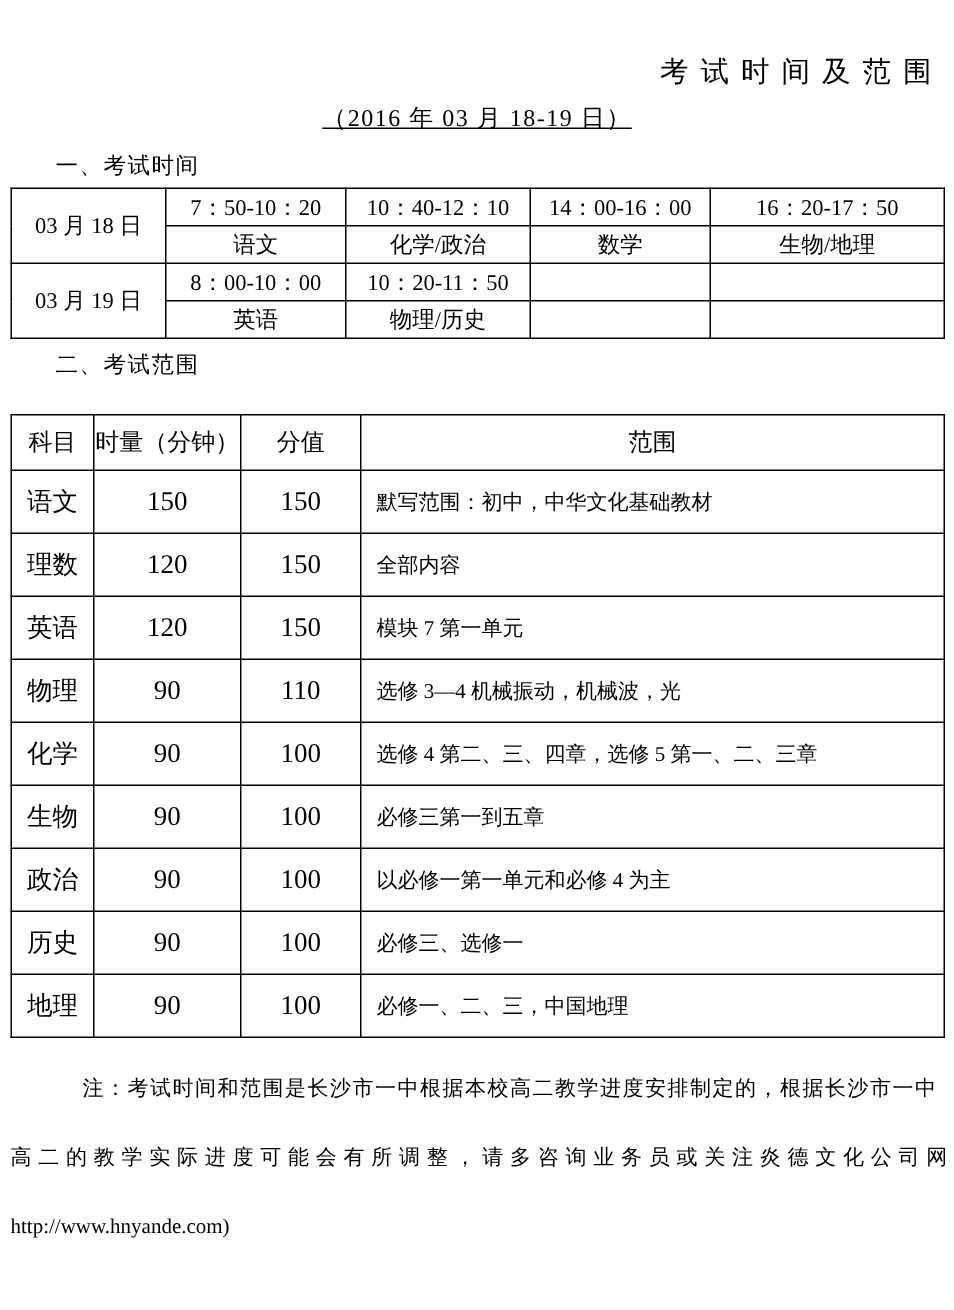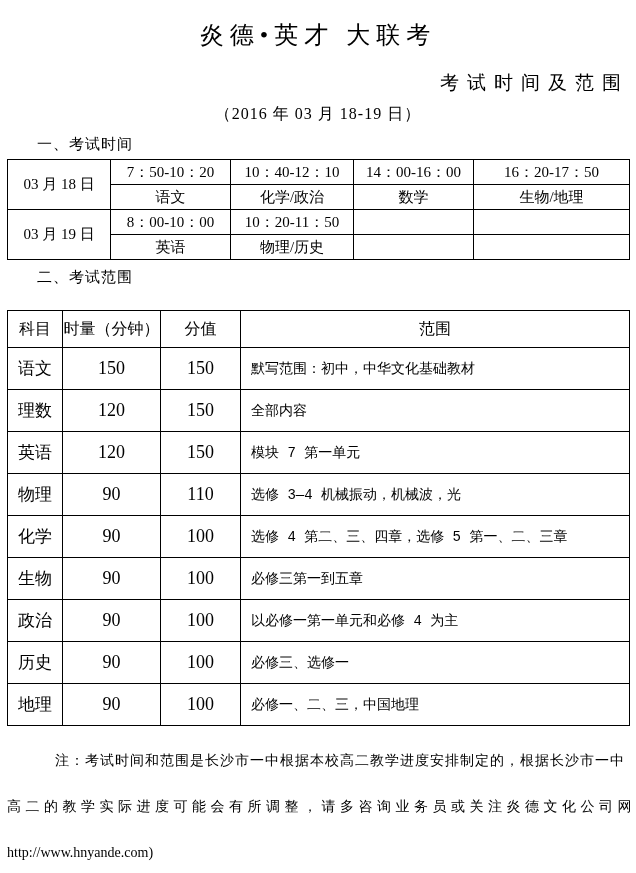--- a/index.html
+++ b/index.html
@@ -35,20 +35,21 @@
     line-height: 28px;
     margin-top: 17px;
     letter-spacing: 8px;
   }
   .dateline {
     text-align: center;
     font-size: 16px;
     line-height: 26px;
     margin-top: 4px;
     letter-spacing: 1px;
+    text-decoration: underline;
   }
   .section-heading {
     font-family: Liberation Mono, monospace;
     font-size: 15px;
     line-height: 22px;
     margin: 8px 0 0 30px;
     letter-spacing: 1px;
   }
   table {
     border-collapse: collapse;
@@ -71,34 +72,32 @@
   
   .t2 { margin-top: 20px; }
   .t2 th { height: 37px; font-size: 16px; }
   .t2 td { height: 42px; }
   .t2 .subject-cell { font-size: 17px; }
   .t2 .num-cell { font-size: 18px; }
   .t2 .range-cell {
     text-align: left;
     font-size: 14px;
     padding-left: 10px;
-    font-family: Liberation Mono, monospace;
   }
   .note { margin-top: 3px; font-size: 14px; }
   .note-line { line-height: 22px; white-space: nowrap; margin-top: 24px; }
   .note-l1 { text-indent: 48px; letter-spacing: 1px; }
   .note-l2 { letter-spacing: 4.5px; }
   .note-l3 { letter-spacing: 0; }
 </style>
 </head>
 <body>
 
 <div class="page">
 
-  <div class="title1">炎德•英才 大联考</div>
   <div class="title3">考试时间及范围</div>
   <div class="dateline">（2016 年 03 月 18-19 日）</div>
 
   <div class="section-heading">一、考试时间</div>
 
   <table class="t1">
     <colgroup>
       <col style="width:103px">
         <col style="width:120px">
         <col style="width:123px">

